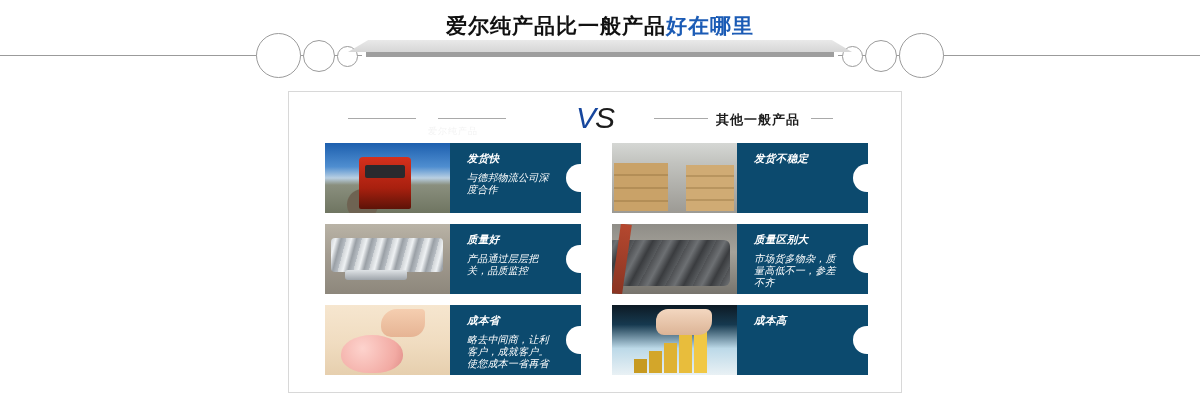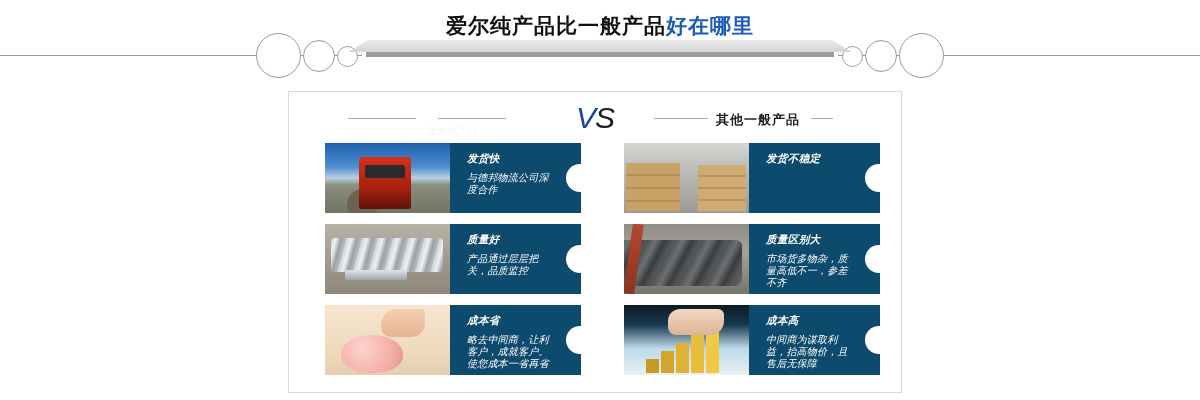--- a/index.html
+++ b/index.html
@@ -170,21 +170,21 @@
     top: 143px;
     width: 614px;
     height: 245px;
   }
   .column {
     position: absolute;
     top: 0;
     width: 256px;
   }
   .column.left  { left: 37px; }
-  .column.right { left: 336px; }
+  .column.right { left: 324px; }
 
   .card {
     position: relative;
     width: 256px;
     height: 70px;
     margin-bottom: 11px;
     overflow: hidden;
     display: flex;
   }
   .card .thumb {
@@ -459,19 +459,18 @@
         <p class="title">质量区别大</p>
         <p class="desc">市场货多物杂，质量高低不一，参差不齐</p>
         <div class="notch"></div>
       </div>
     </div>
 
     <div class="card">
       <div class="thumb th-coins"></div>
       <div class="body">
         <p class="title">成本高</p>
-        <p class="desc">中间商为谋取利益，抬高物价，且售后无保障</p>
         <div class="notch"></div>
       </div>
     </div>
 
   </div>
 </div>
 
 </body></html>

